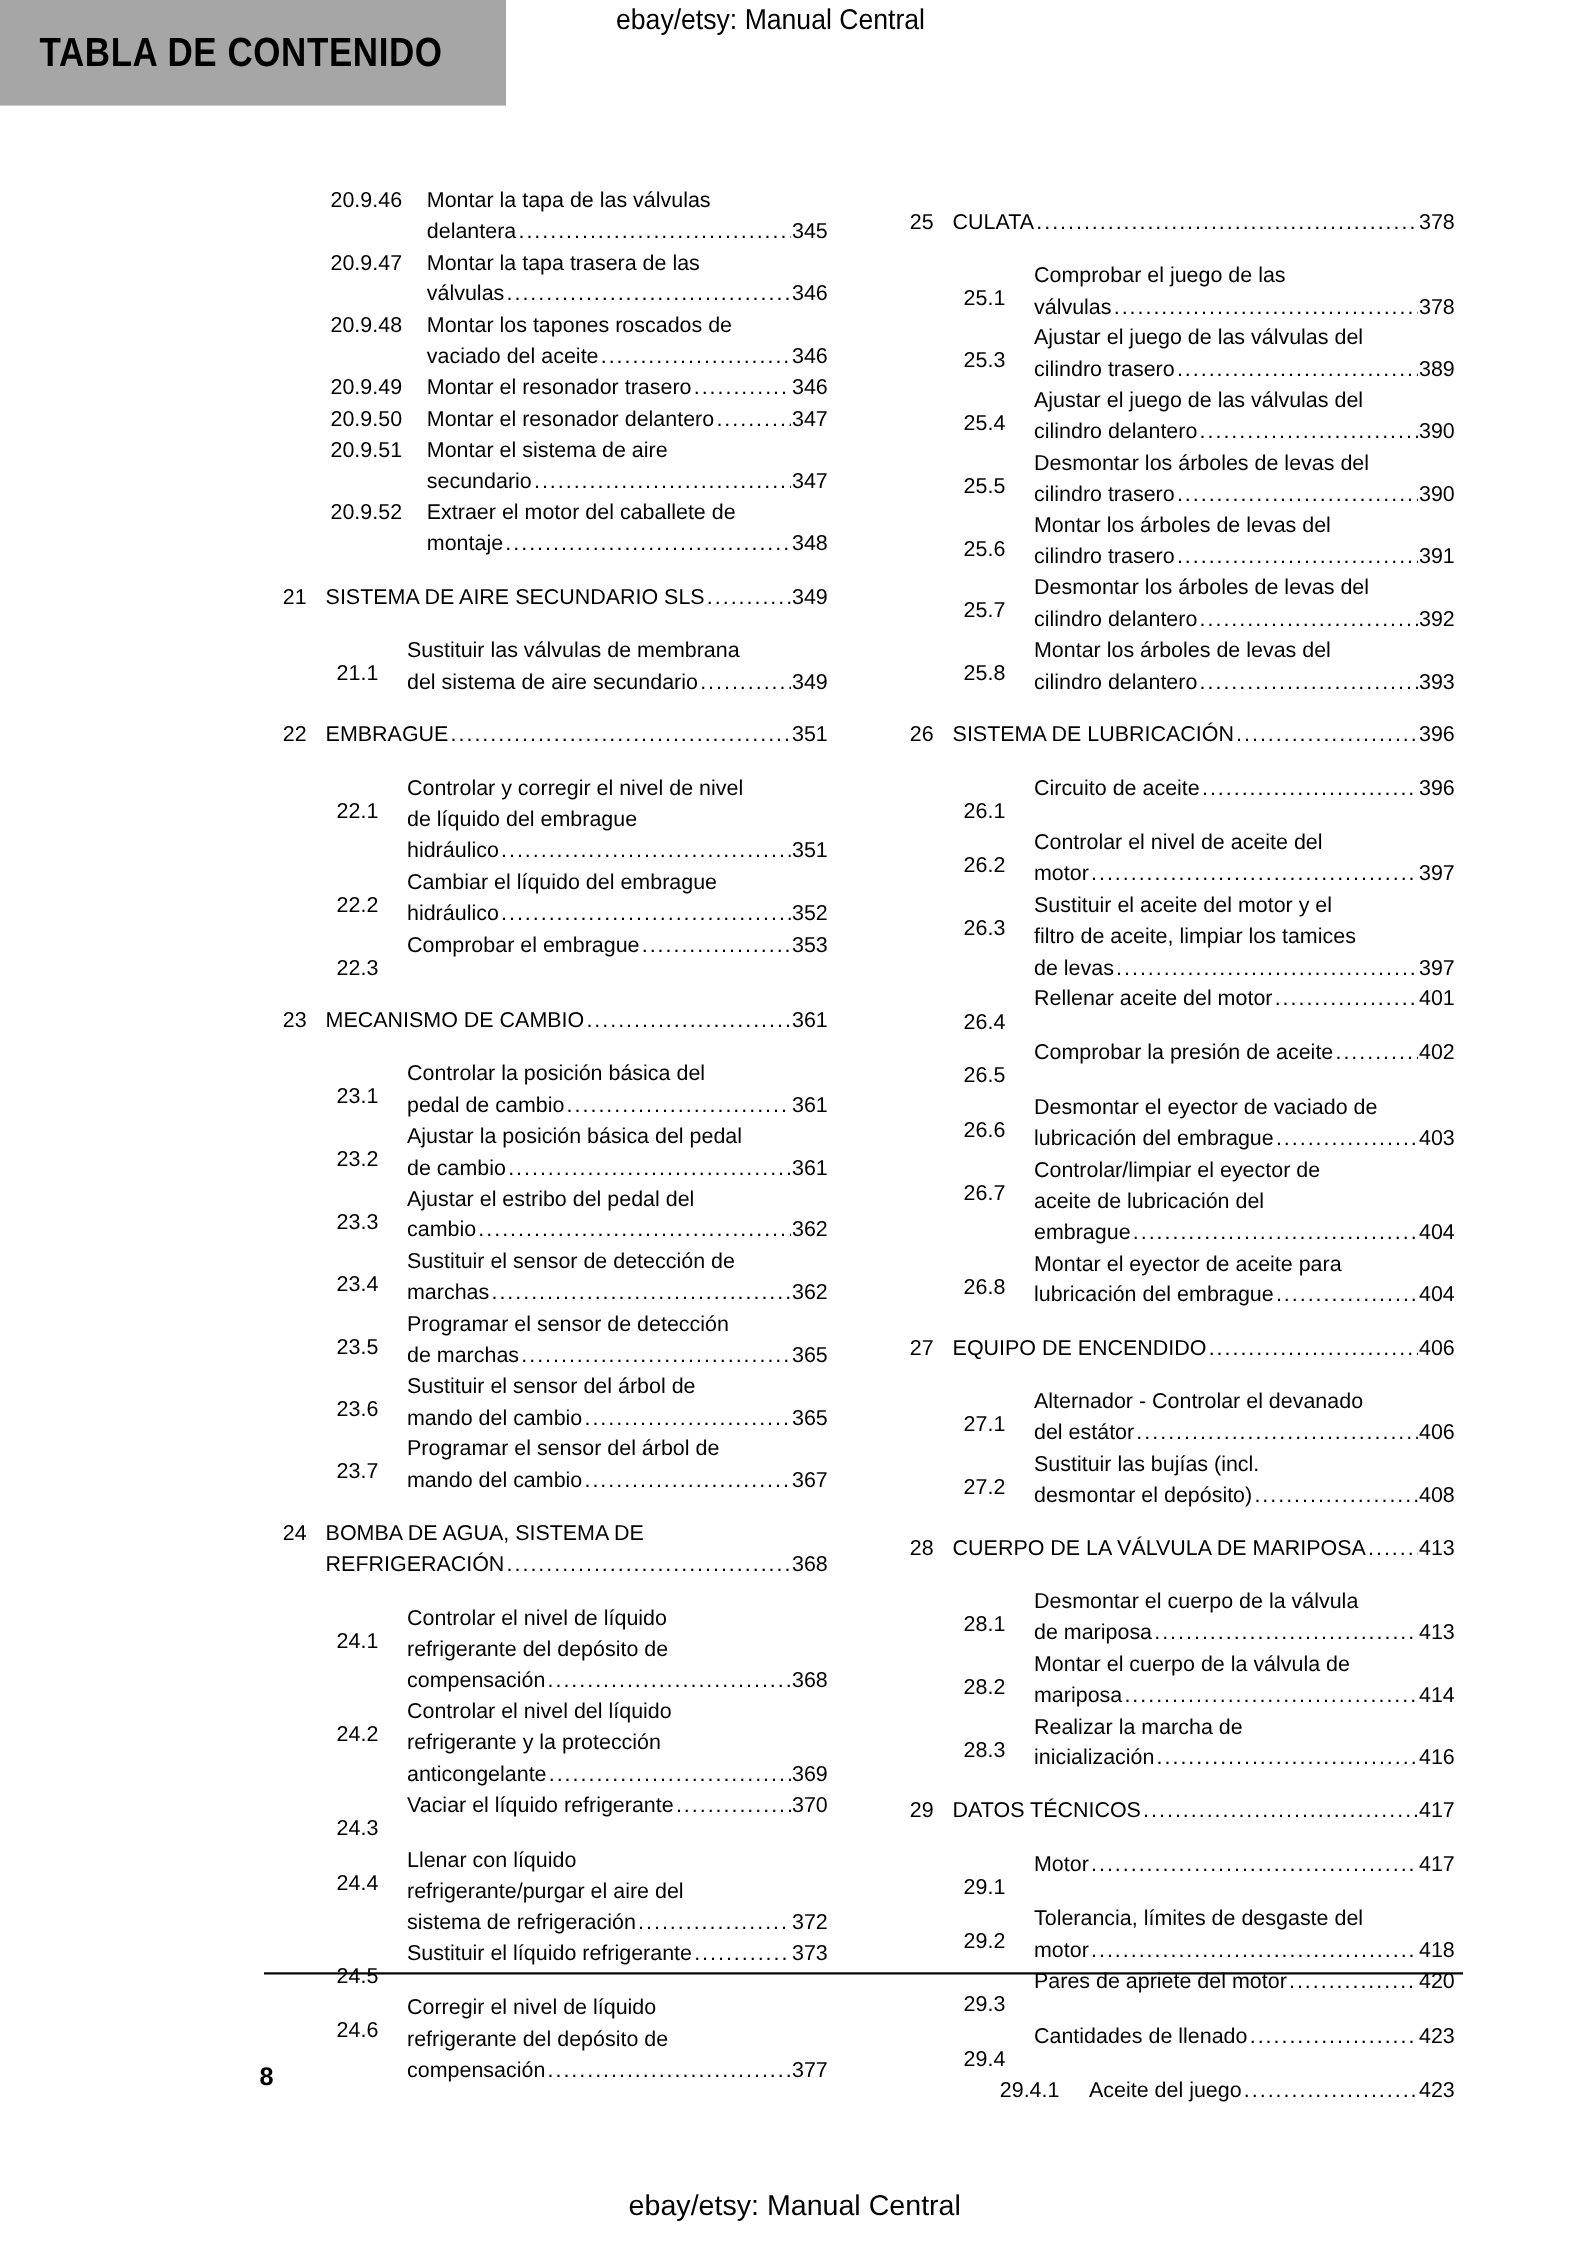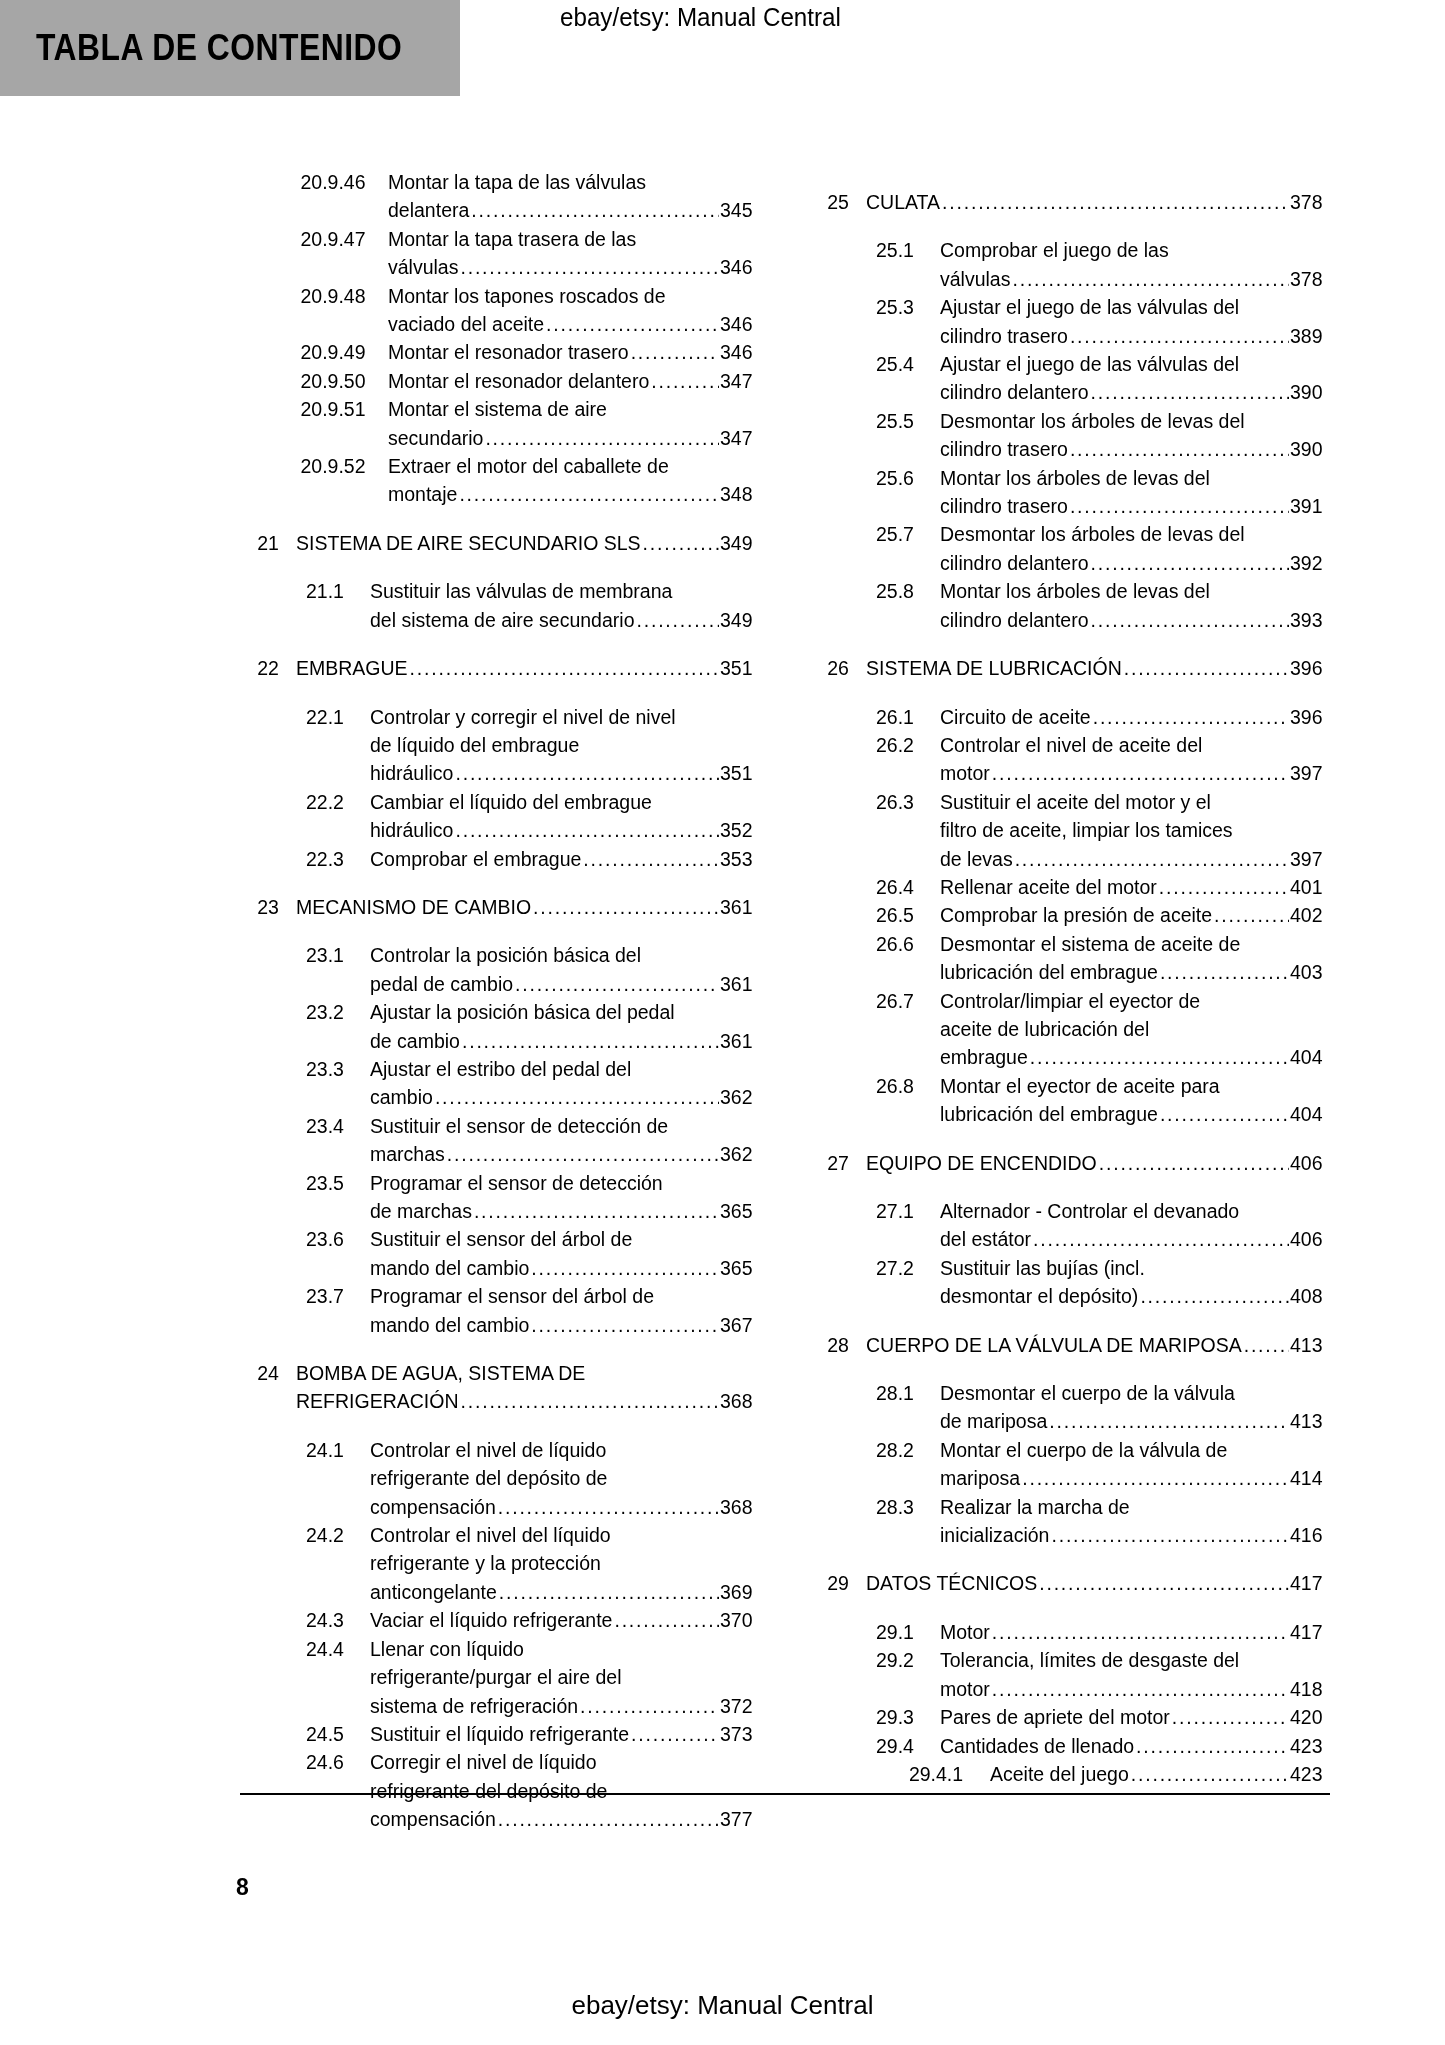--- a/index.html
+++ b/index.html
@@ -93,21 +93,21 @@
   }
 
   .num {
     flex: 0 0 auto;
     text-align: center;
     white-space: nowrap;
   }
   
   .level1 .num { width: 56px; margin-left: 0px; }
   
-  .level2 .num { width: 90px; margin-left: 40px; }
+  .level2 .num { width: 90px; margin-left: 40px; margin-top: 21px; }
   
   .level3 .num { width: 110px; margin-left: 38px; }
   .level3 { margin-top: 0; }
   
   .level4 .num { width: 108px; margin-left: 72px; }
 
   .title-wrap {
     flex: 1 1 auto;
     position: relative;
     min-width: 0;
@@ -700,21 +700,21 @@
               <span class="txt">Comprobar la presión de aceite</span>
               <span class="leader"></span>
               <span class="pg">402</span>
             </div>
           </div>
         </div>
         <div class="toc-entry level2">
           <div class="num">26.6</div>
           <div class="title-wrap">
             <div class="line nopage">
-              <span class="txt">Desmontar el sistema de aceite de</span>
+              <span class="txt">Desmontar el eyector de vaciado de</span>
             </div>
             <div class="line">
               <span class="txt">lubricación del embrague</span>
               <span class="leader"></span>
               <span class="pg">403</span>
             </div>
           </div>
         </div>
         <div class="toc-entry level2">
           <div class="num">26.7</div>

